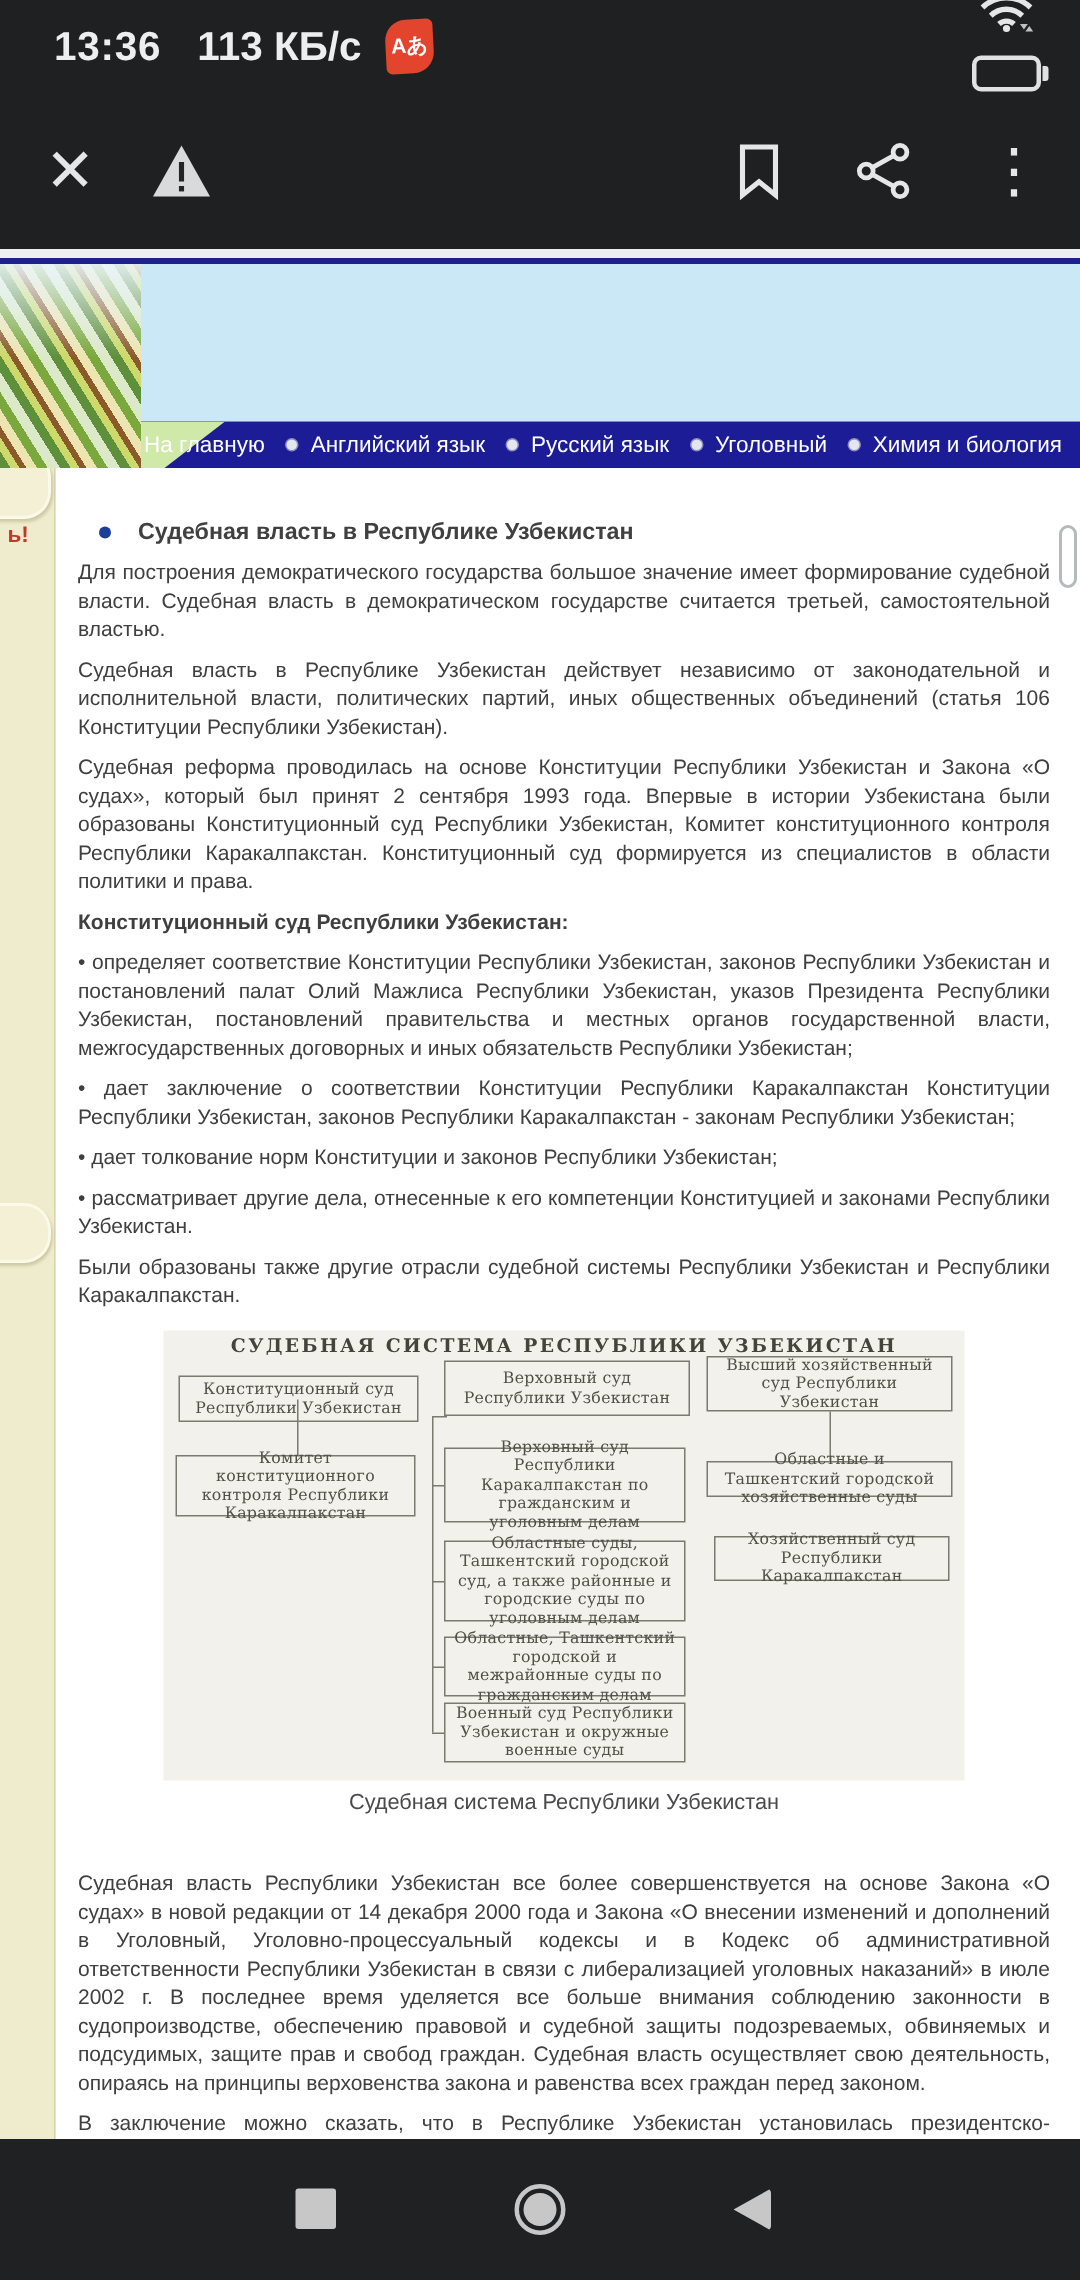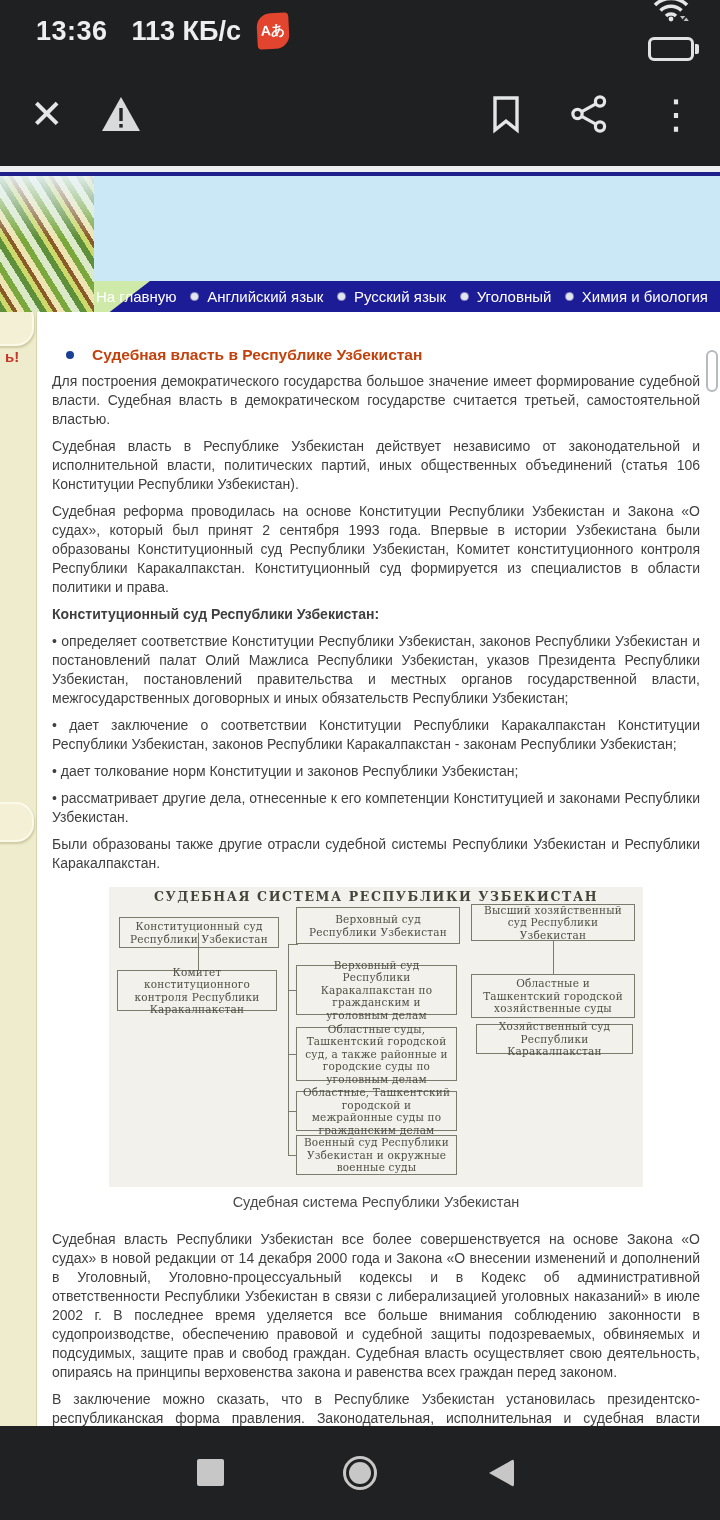--- a/index.html
+++ b/index.html
@@ -67,27 +67,27 @@
                 border:2px solid #fbfae9; border-left:none;
                 box-shadow:1px 2px 2px rgba(150,140,90,.35); }
   .tab-top { top:-12px; height:46px; }
   .tab-mid { top:490px; }
   .sliver-frag { position:absolute; left:5px; top:36px; color:#c3372a; font-size:15px; font-weight:bold; }
   .scroll-thumb { position:absolute; right:2px; top:38px; width:12px; height:42px;
                   background:#fff; border:2px solid #b6babd; border-radius:7px; z-index:4; }
 
   .article { padding:20px 20px 0 52px; color:#3f3f3f; }
   .article-heading { display:flex; align-items:center; gap:18px; margin:14px 0 4px 14px;
-                     color:#c2410c; font-weight:bold; font-size:15.5px; }
+                     color:#404040; font-weight:bold; font-size:15.5px; }
   .article-heading .dot { width:8px; height:8px; border-radius:50%; background:#1b3f97; flex:none; }
   p.body-para { font-size:14px; line-height:19px; text-align:justify; margin:8px 0; }
   p.subhead { font-weight:bold; text-align:left; }
 
   
-  .figure { width:534px; margin:14px auto 20px; }
+  .figure { width:534px; margin:14px auto 36px; }
   .fig-canvas { position:relative; height:300px; background:#f2f1ec;
                 font-family:"DejaVu Serif", serif; color:#514f45; }
   .fig-title { position:absolute; top:2px; left:0; right:0; text-align:center;
                font-weight:bold; font-size:12.5px; letter-spacing:1.6px; color:#45443b; }
   .fbox { position:absolute; border:1px solid #7b7a6f; background:#f2f1ec;
           font-size:10.5px; line-height:12.5px; letter-spacing:.2px; text-align:center;
           display:flex; align-items:center; justify-content:center; padding:1px 4px; }
   .vline,.hline { position:absolute; background:#7b7a6f; }
   .vline { width:1px; } .hline { height:1px; }
   .fig-caption { text-align:center; font-size:14.5px; color:#4a4a4a; margin-top:7px;
@@ -237,21 +237,21 @@
         <div class="fbox" style="left:187px; top:78px; width:161px; height:50px;">Верховный суд Республики Каракалпакстан по гражданским и уголовным делам</div>
         <div class="hline" style="left:179px; top:167px; width:8px;"></div>
         <div class="fbox" style="left:187px; top:140px; width:161px; height:54px;">Областные суды, Ташкентский городской суд, а также районные и городские суды по уголовным делам</div>
         <div class="hline" style="left:179px; top:224px; width:8px;"></div>
         <div class="fbox" style="left:187px; top:204px; width:161px; height:40px;">Областные, Ташкентский городской и межрайонные суды по гражданским делам</div>
         <div class="hline" style="left:179px; top:268px; width:8px;"></div>
         <div class="fbox" style="left:187px; top:248px; width:161px; height:40px;">Военный суд Республики Узбекистан и окружные военные суды</div>
 
         <div class="fbox" style="left:362px; top:17px; width:164px; height:37px;">Высший хозяйственный суд Республики Узбекистан</div>
         <div class="vline" style="left:444px; top:54px; height:33px;"></div>
-        <div class="fbox" style="left:362px; top:87px; width:164px; height:44px;">Областные и Ташкентский городской хозяйственные суды</div>
+        <div class="fbox" style="left:362px; top:87px; width:164px; height:24px;">Областные и Ташкентский городской хозяйственные суды</div>
         <div class="fbox" style="left:367px; top:137px; width:157px; height:30px;">Хозяйственный суд Республики Каракалпакстан</div>
       </div>
       <div class="fig-caption">Судебная система Республики Узбекистан</div>
     </div>
 
     <p class="body-para">Судебная власть Республики Узбекистан все более совершенствуется на основе Закона «О судах» в новой редакции от 14 декабря 2000 года и Закона «О внесении изменений и дополнений в Уголовный, Уголовно-процессуальный кодексы и в Кодекс об административной ответственности Республики Узбекистан в связи с либерализацией уголовных наказаний» в июле 2002 г. В последнее время уделяется все больше внимания соблюдению законности в судопроизводстве, обеспечению правовой и судебной защиты подозреваемых, обвиняемых и подсудимых, защите прав и свобод граждан. Судебная власть осуществляет свою деятельность, опираясь на принципы верховенства закона и равенства всех граждан перед законом.</p>
     <p class="body-para">В заключение можно сказать, что в Республике Узбекистан установилась президентско-республиканская форма правления. Законодательная, исполнительная и судебная власти функционируют независимо друг от друга.</p>
   </div>
 </div>
 

